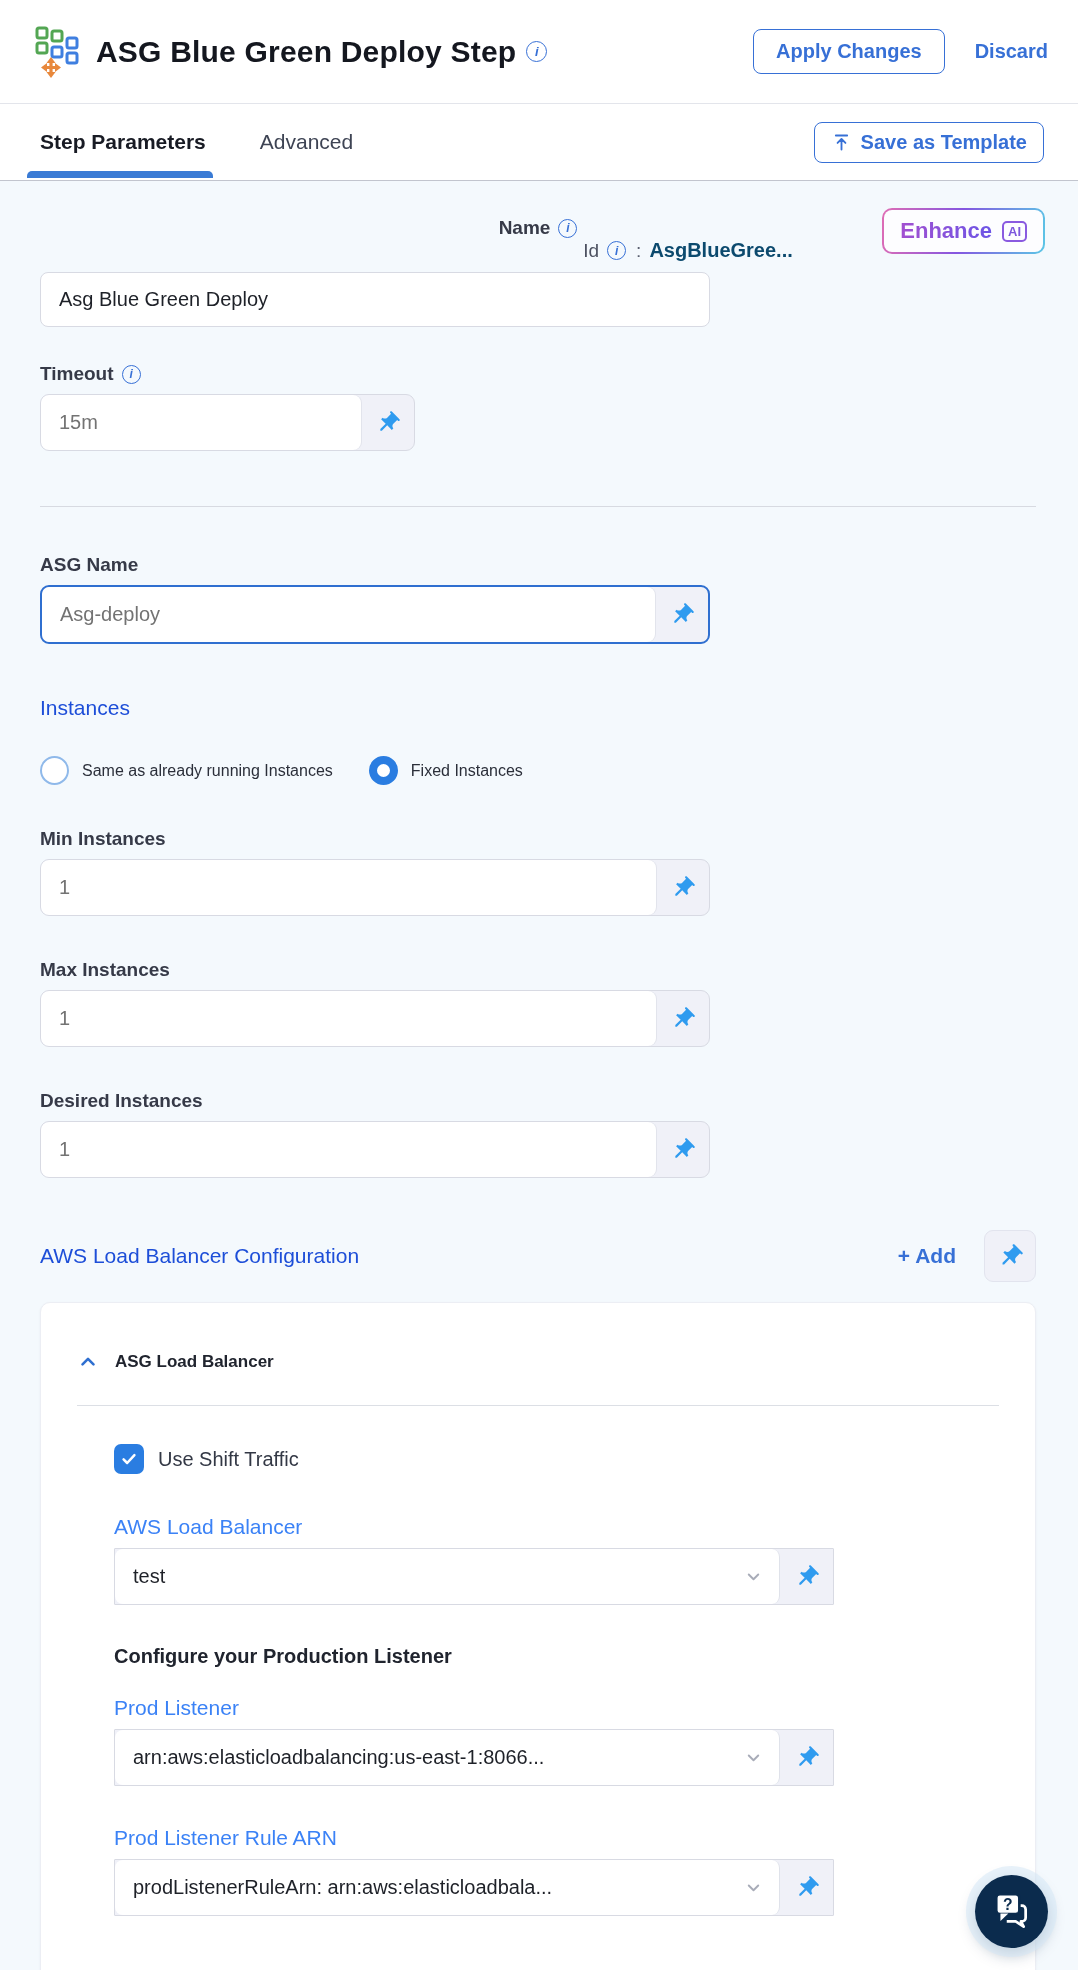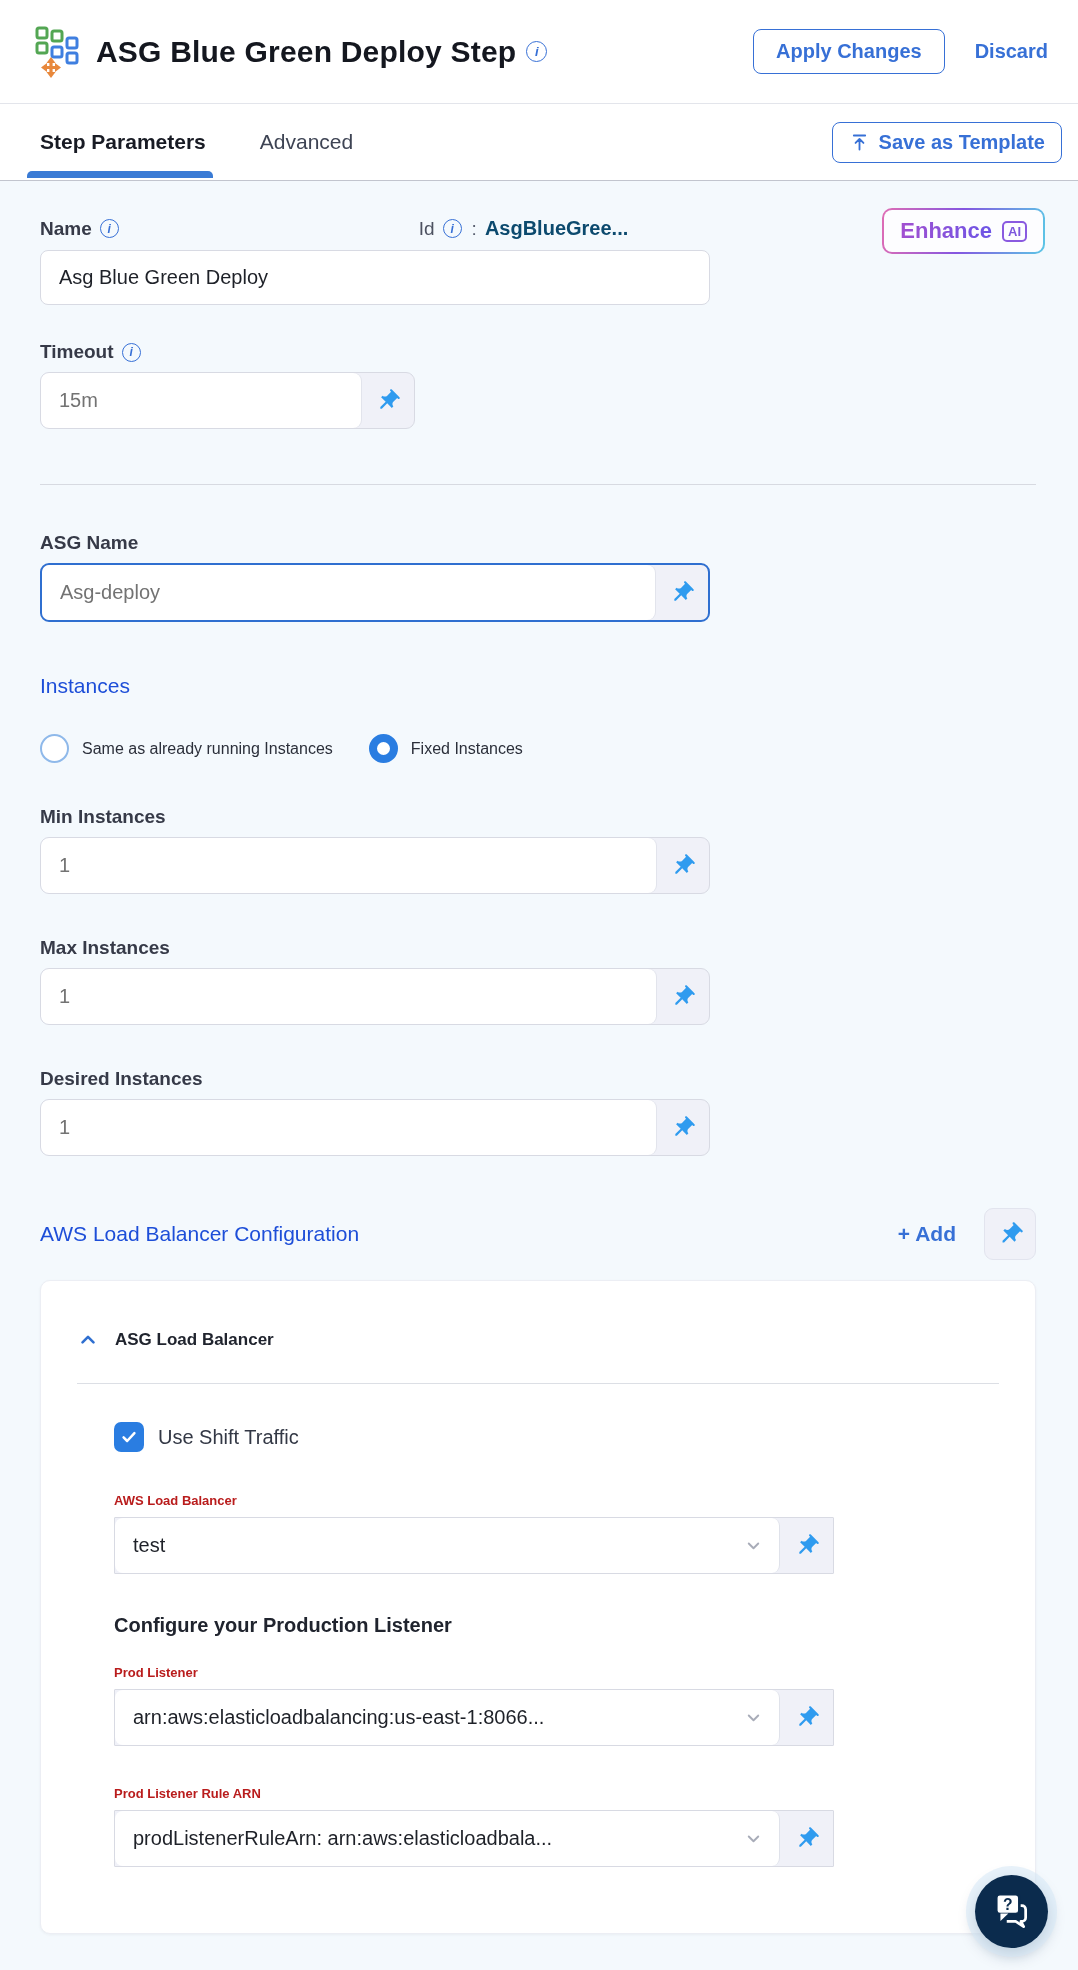--- a/index.html
+++ b/index.html
@@ -11,30 +11,30 @@
   .header { display:flex; align-items:center; height:104px; background:#fff; padding:0 30px 0 34px; border-bottom:1px solid #e3e5eb; }
   .app-icon { width:48px; height:54px; margin-right:14px; flex:0 0 auto; }
   .page-title { font-size:30px; font-weight:800; color:#14171f; letter-spacing:.2px; }
   .info-icon { display:inline-flex; align-items:center; justify-content:center; width:21px; height:21px; border:1.6px solid #3770d6; border-radius:50%; color:#3770d6; font-size:13px; font-weight:700; font-style:italic; line-height:1; }
   .title-info { margin-left:10px; }
   .header-actions { margin-left:auto; display:flex; align-items:center; }
   .btn-apply { background:#fff; border:1.6px solid #3770d6; color:#3770d6; border-radius:8px; font-size:20px; font-weight:700; padding:10px 22px; cursor:pointer; font-family:inherit;margin-left:45px; }
   .btn-discard { background:none; border:none; color:#3770d6; font-size:20px; font-weight:700; margin-left:30px; cursor:pointer; font-family:inherit; }
 
   
-  .tabbar { position:relative; display:flex; align-items:center; height:77px; background:#fff; padding:0 16px 0 40px; border-bottom:1px solid #c2c5ce;justify-content:flex-end; }
+  .tabbar { position:relative; display:flex; align-items:center; height:77px; background:#fff; padding:0 34px 0 40px; border-bottom:1px solid #c2c5ce;justify-content:flex-end; }
   .tab { position:relative; font-size:21px; color:#3e4454; margin-right:54px; cursor:pointer; padding:24px 0; }
   .tab.active { font-weight:700; color:#181b24; }
   .tab.active .tab-underline { position:absolute; left:-13px; right:-7px; bottom:0; height:7px; background:#3a7bd5; border-radius:5px 5px 0 0; }
   .btn-template { margin-left:auto; display:flex; align-items:center; gap:9px; background:#fff; border:1.6px solid #3770d6; color:#3770d6; border-radius:8px; font-size:20px; font-weight:600; padding:8px 16px; cursor:pointer; font-family:inherit; }
 
   
   .content { position:relative; padding:22px 42px 0 40px; }
 
-  .name-row { display:flex; align-items:center; margin-top:14px; }
+  .name-row { display:flex; align-items:center; margin-top:14px;flex-direction:column; }
   .field-label { display:flex; align-items:center; gap:8px; font-size:19px; font-weight:600; color:#363a48; }
   .id-group { display:flex; align-items:center; gap:8px; margin-left:300px; font-size:19px; color:#4c5160; }
   .id-value { color:#0c4a6e; font-size:20px; font-weight:600; }
   .id-colon { color:#5a6070; margin-left:2px; }
 
   .enhance-wrap { position:absolute; top:27px; right:33px; padding:2px; border-radius:10px; background:linear-gradient(100deg,#e06db4 0%,#8456e0 48%,#5bc7e6 100%); cursor:pointer; }
   .enhance-inner { display:flex; align-items:center; gap:10px; background:#fdfdff; border-radius:8px; padding:8px 16px; }
   .enhance-text { font-size:22px; font-weight:700; background:linear-gradient(90deg,#a24fd0,#6c55e6); -webkit-background-clip:text; background-clip:text; color:transparent; }
   .ai-badge { font-size:13px; font-weight:700; color:#7c57dd; border:2px solid #8a5ae0; border-radius:5px; padding:1px 4px; }
 
@@ -71,21 +71,21 @@
   .card { margin-top:20px; background:#fff; border:1px solid #eceef4; border-radius:10px; box-shadow:0 1px 3px rgba(30,40,60,.05); padding:48px 36px 66px 36px; }
   .card-header { display:flex; align-items:center; gap:16px; cursor:pointer; }
   .card-title { font-size:17px; font-weight:700; color:#20242e; }
   .card-divider { border:none; height:1px; background:#dcdfe5; margin:32px 0 0 0; }
   .card-body { padding-left:37px; }
 
   .checkbox-row { display:flex; align-items:center; gap:14px; margin-top:38px; cursor:pointer; }
   .checkbox { width:30px; height:30px; border-radius:7px; background:#2a7de1; display:flex; align-items:center; justify-content:center; flex:0 0 auto; }
   .checkbox-label { font-size:20px; color:#333845; }
 
-  .card-field-label { font-size:13px; font-weight:700; color:#b91c1c; margin-top:41px; }
+  .card-field-label { font-size:21px; font-weight:400; color:#3b82f6; margin-top:41px; }
   .select-group { display:flex; margin-top:9px; width:720px; border:1px solid #d8dae3; border-radius:1px; background:#f0f1f8; overflow:hidden; }
   .select-face { flex:1; display:flex; align-items:center; height:55px; background:#fff; border-right:1px solid #dfe2ea; border-radius:8px; padding:0 16px 0 18px; cursor:pointer; }
   .select-value { flex:1; font-size:20px; color:#1e2128; white-space:nowrap; overflow:hidden; }
   .configure-heading { font-size:20px; font-weight:700; color:#20242e; margin-top:40px; }
   .mt-28 { margin-top:28px; }
   .mt-40 { margin-top:40px; }
 
   
   .chat-fab { position:absolute; left:975px; top:1875px; width:73px; height:73px; border-radius:50%; background:#0b2b4d; display:flex; align-items:center; justify-content:center; cursor:pointer; box-shadow:0 0 0 9px rgba(213,231,245,.55), 0 6px 16px rgba(11,43,77,.35); z-index:5; }
 </style>

